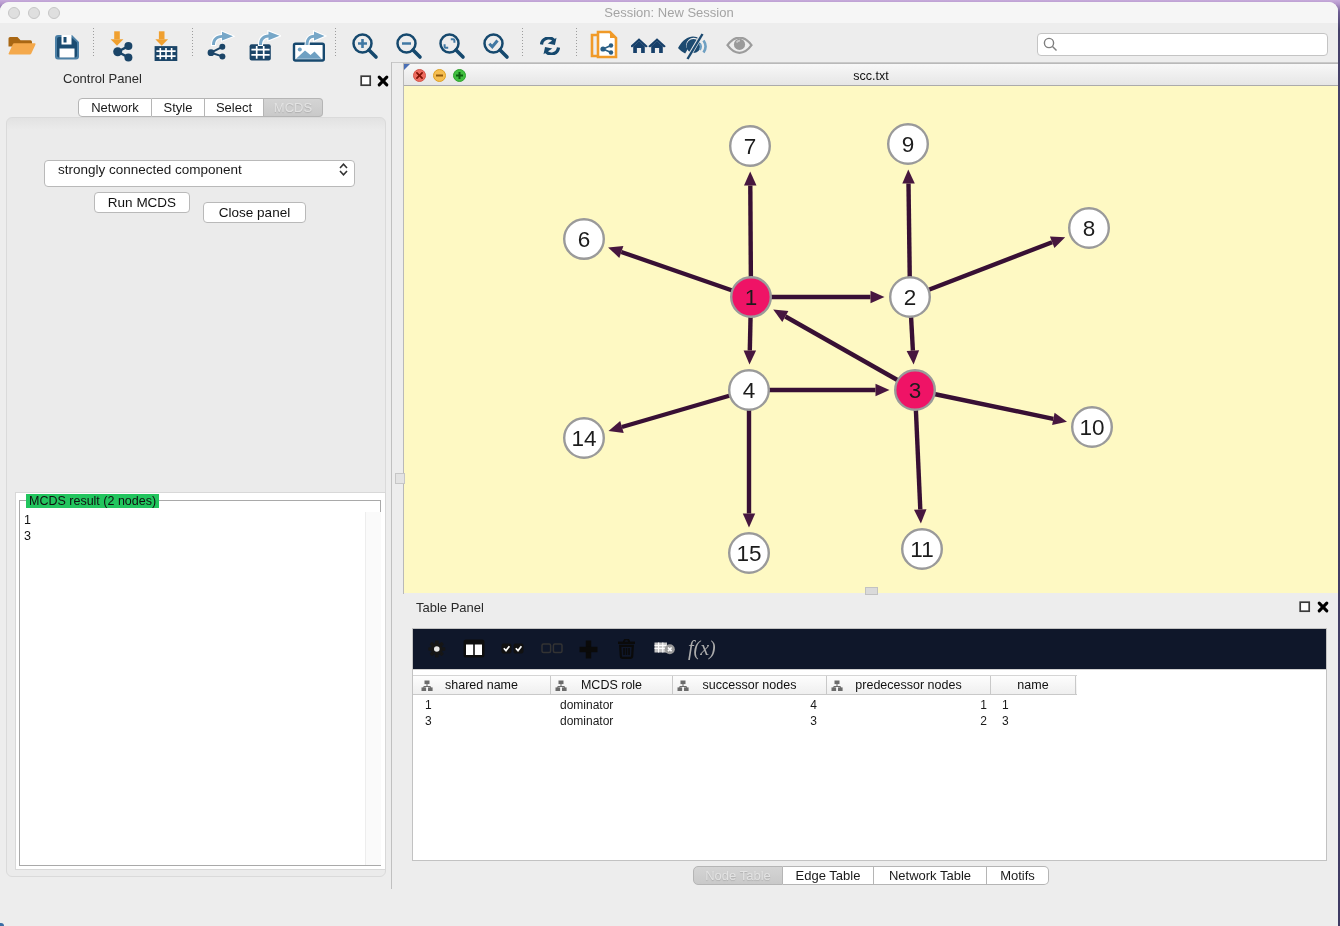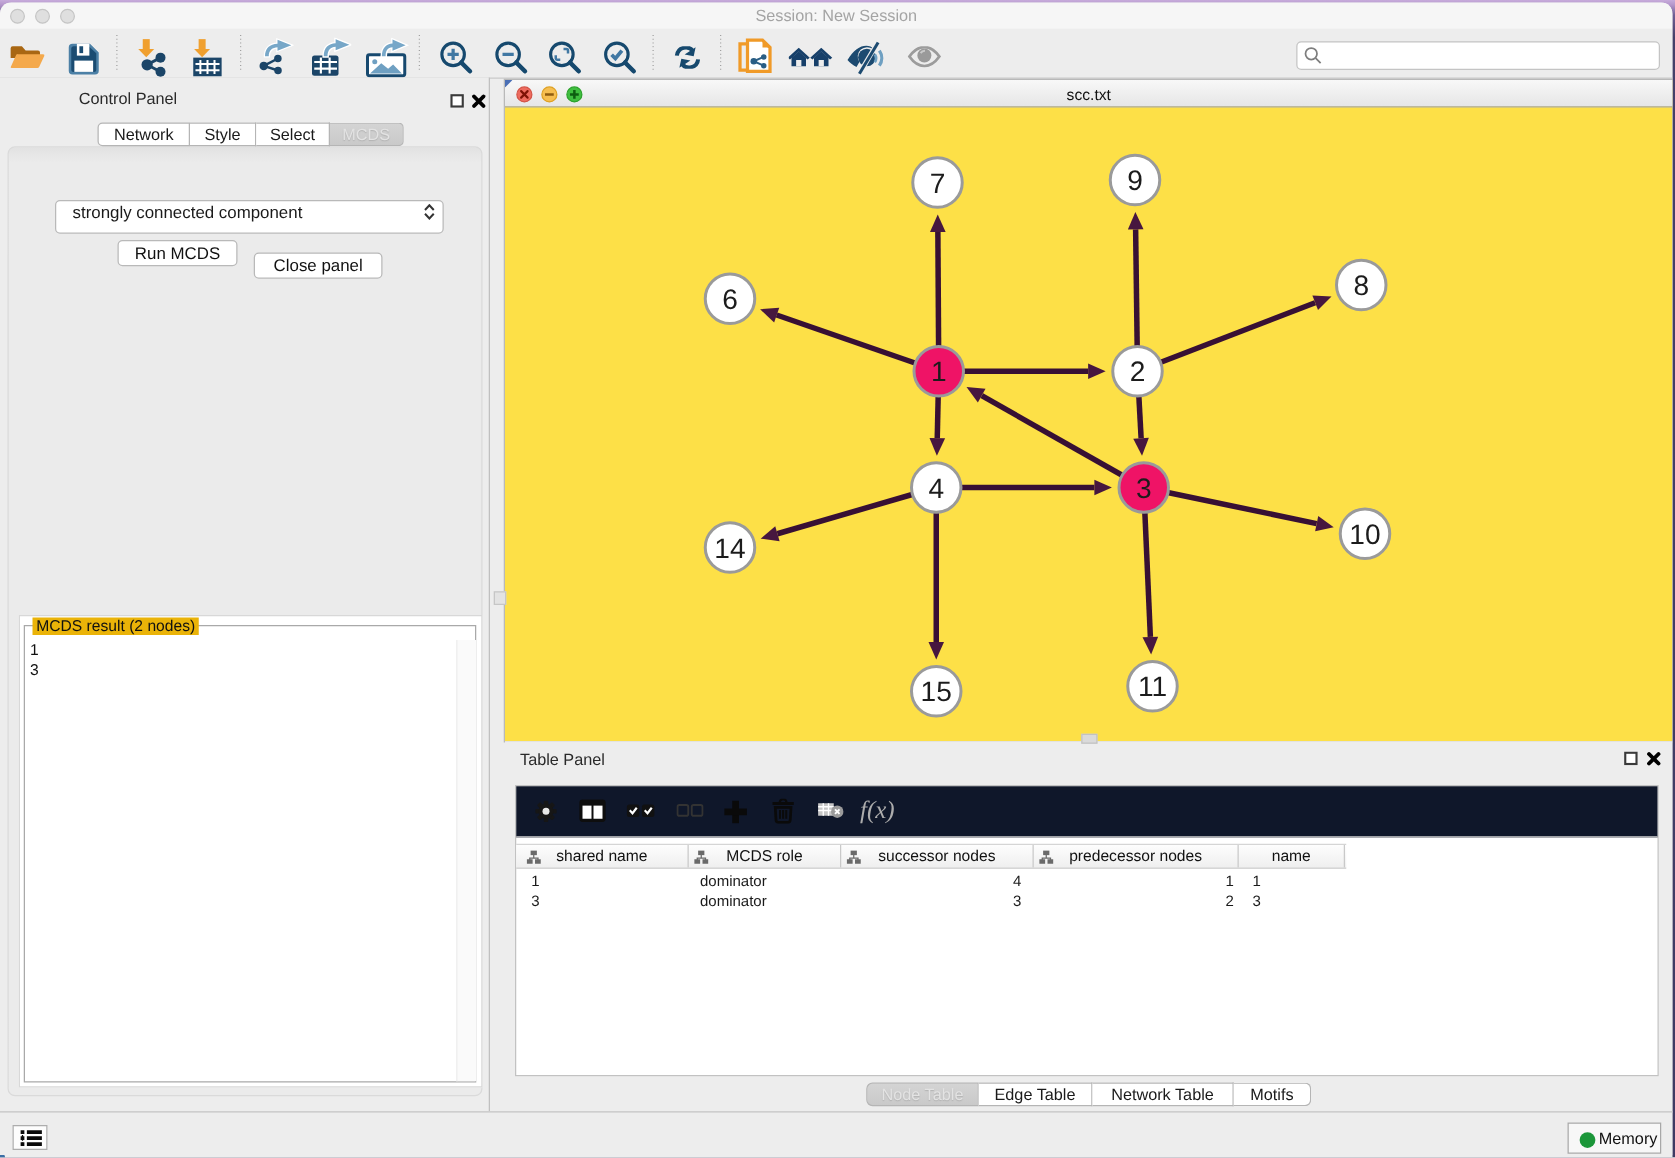--- a/index.html
+++ b/index.html
@@ -26,25 +26,25 @@
   #cp-tabs{left:78px;top:36px;width:245px;align-items:center;}
   #cp-body{left:6px;top:55px;width:380px;height:760px;background:#EBEBEB;border:1px solid #DADADA;
      border-radius:6px;box-sizing:border-box;background:linear-gradient(#E2E2E2 0px,#EBEBEB 12px);}
   #opt-label{left:0;top:76px;width:392px;text-align:center;font-size:13.5px;color:#1A1A1A;}
   #combo{left:44px;top:98px;width:311px;height:27px;background:#fff;border:1px solid #B9B9B9;border-radius:4px;
      font-size:13.5px;color:#1A1A1A;line-height:18px;padding-left:13px;box-sizing:border-box;}
   .btn{background:#fff;border:1px solid #B9B9B9;border-radius:4px;font-size:13.5px;color:#111;
      text-align:center;line-height:19px;height:21px;box-sizing:border-box;}
   #mcds-box{left:15px;top:430px;width:369px;height:376px;background:#fff;border:1px solid #D8D8D8;}
   #mcds-fs{position:absolute;left:3px;top:7px;right:4px;bottom:3px;border:1px solid #A9A9A9;}
-  #mcds-label{position:absolute;left:6px;top:-7px;background:#eab308;padding:0 3px;font-size:12.5px;color:#111;}
+  #mcds-label{position:absolute;left:6px;top:-7px;background:#22c55e;padding:0 3px;font-size:12.5px;color:#111;}
   #mcds-list{position:absolute;left:1px;top:17px;right:10px;bottom:1px;font-size:12.5px;color:#111;padding:2px 7px;line-height:16px;}
   #mcds-scroll{position:absolute;right:4px;top:19px;width:15px;bottom:4px;background:#FAFAFA;border-left:1px solid #EDEDED;}
   
-  #net{left:404px;top:62px;width:934px;height:529px;background:#fde047;outline:1px solid #B9B9B9;}
+  #net{left:404px;top:62px;width:934px;height:529px;background:#fef9c3;outline:1px solid #B9B9B9;}
   #net-tb{left:0;top:0;width:934px;height:22px;background:linear-gradient(#F8F8F8,#E6E6E6);border-bottom:1px solid #ABABAB;box-sizing:border-box;}
   .tlc{width:13px;height:13px;border-radius:50%;box-sizing:border-box;}
   #net-title{left:0;top:5px;width:934px;text-align:center;font-size:12.5px;color:#111;}
   
   #tp{left:404px;top:591px;width:934px;height:297px;background:#EDEDED;}
   #tp-title{left:12px;top:7px;font-size:13px;color:#2A2A2A;}
   #tp-main{left:8px;top:35px;width:915px;height:233px;border:1px solid #C2C2C2;background:#fff;box-sizing:border-box;}
   #tp-toolbar{position:absolute;left:0;top:0;width:913px;height:40px;background:#0f172a;border-bottom:1px solid #D0D0D0;}
   #thead{position:absolute;left:0px;top:46px;width:664px;height:20px;background:linear-gradient(#FDFDFD,#EFEFEF);
      border-top:1px solid #D5D5D5;border-bottom:1px solid #C9C9C9;box-sizing:border-box;}
@@ -448,31 +448,13 @@
       <div class="tab sel" style="width:90px;border-radius:5px 0 0 5px;">Node Table</div>
       <div class="tab" style="width:91px;border-left:none;">Edge Table</div>
       <div class="tab" style="width:113px;border-left:none;">Network Table</div>
       <div class="tab" style="width:62px;border-left:none;border-radius:0 5px 5px 0;">Motifs</div>
     </div>
   </div>
 
   <div class="abs" id="splith" style="left:395px;top:471px;width:8px;height:9px;background:#E3E3E3;border:1px solid #C6C6C6;"></div>
   <div class="abs" id="splitv" style="left:865px;top:585px;width:11px;height:6px;background:#DADADA;border:1px solid #C2C2C2;"></div>
   <div class="abs" style="left:0;top:921px;width:4px;height:4px;background:#3B6EA5;border-radius:0 3px 0 0;"></div>
-  <div class="abs" id="status">
-    <div class="abs" id="listbtn">
-      <svg class="abs" style="left:5px;top:2px" width="18" height="15">
-        <g fill="#0A0A0A">
-          <rect x="0.5" y="1.2" width="3" height="3"></rect>
-            <rect x="0.5" y="6" width="3" height="3"></rect>
-            <rect x="0.5" y="10.8" width="3" height="3"></rect>
-          <rect x="5.5" y="1.2" width="12" height="3"></rect>
-            <rect x="5.5" y="6" width="12" height="3"></rect>
-            <rect x="5.5" y="10.8" width="12" height="3"></rect>
-        </g>
-        <line x1="2" y1="2" x2="2" y2="13" stroke="#0A0A0A" stroke-width="1" stroke-dasharray="1.5 1.5"></line>
-      </svg>
-    </div>
-    <div class="abs" id="membtn"><svg class="abs" style="left:8px;top:5.5px" width="14" height="14">
-          <circle cx="7" cy="7" r="6.3" fill="#1B9639"></circle>
-        </svg><span style="margin-left:24px;">Memory</span></div>
-  </div>
 </div>
 
 </body></html>

